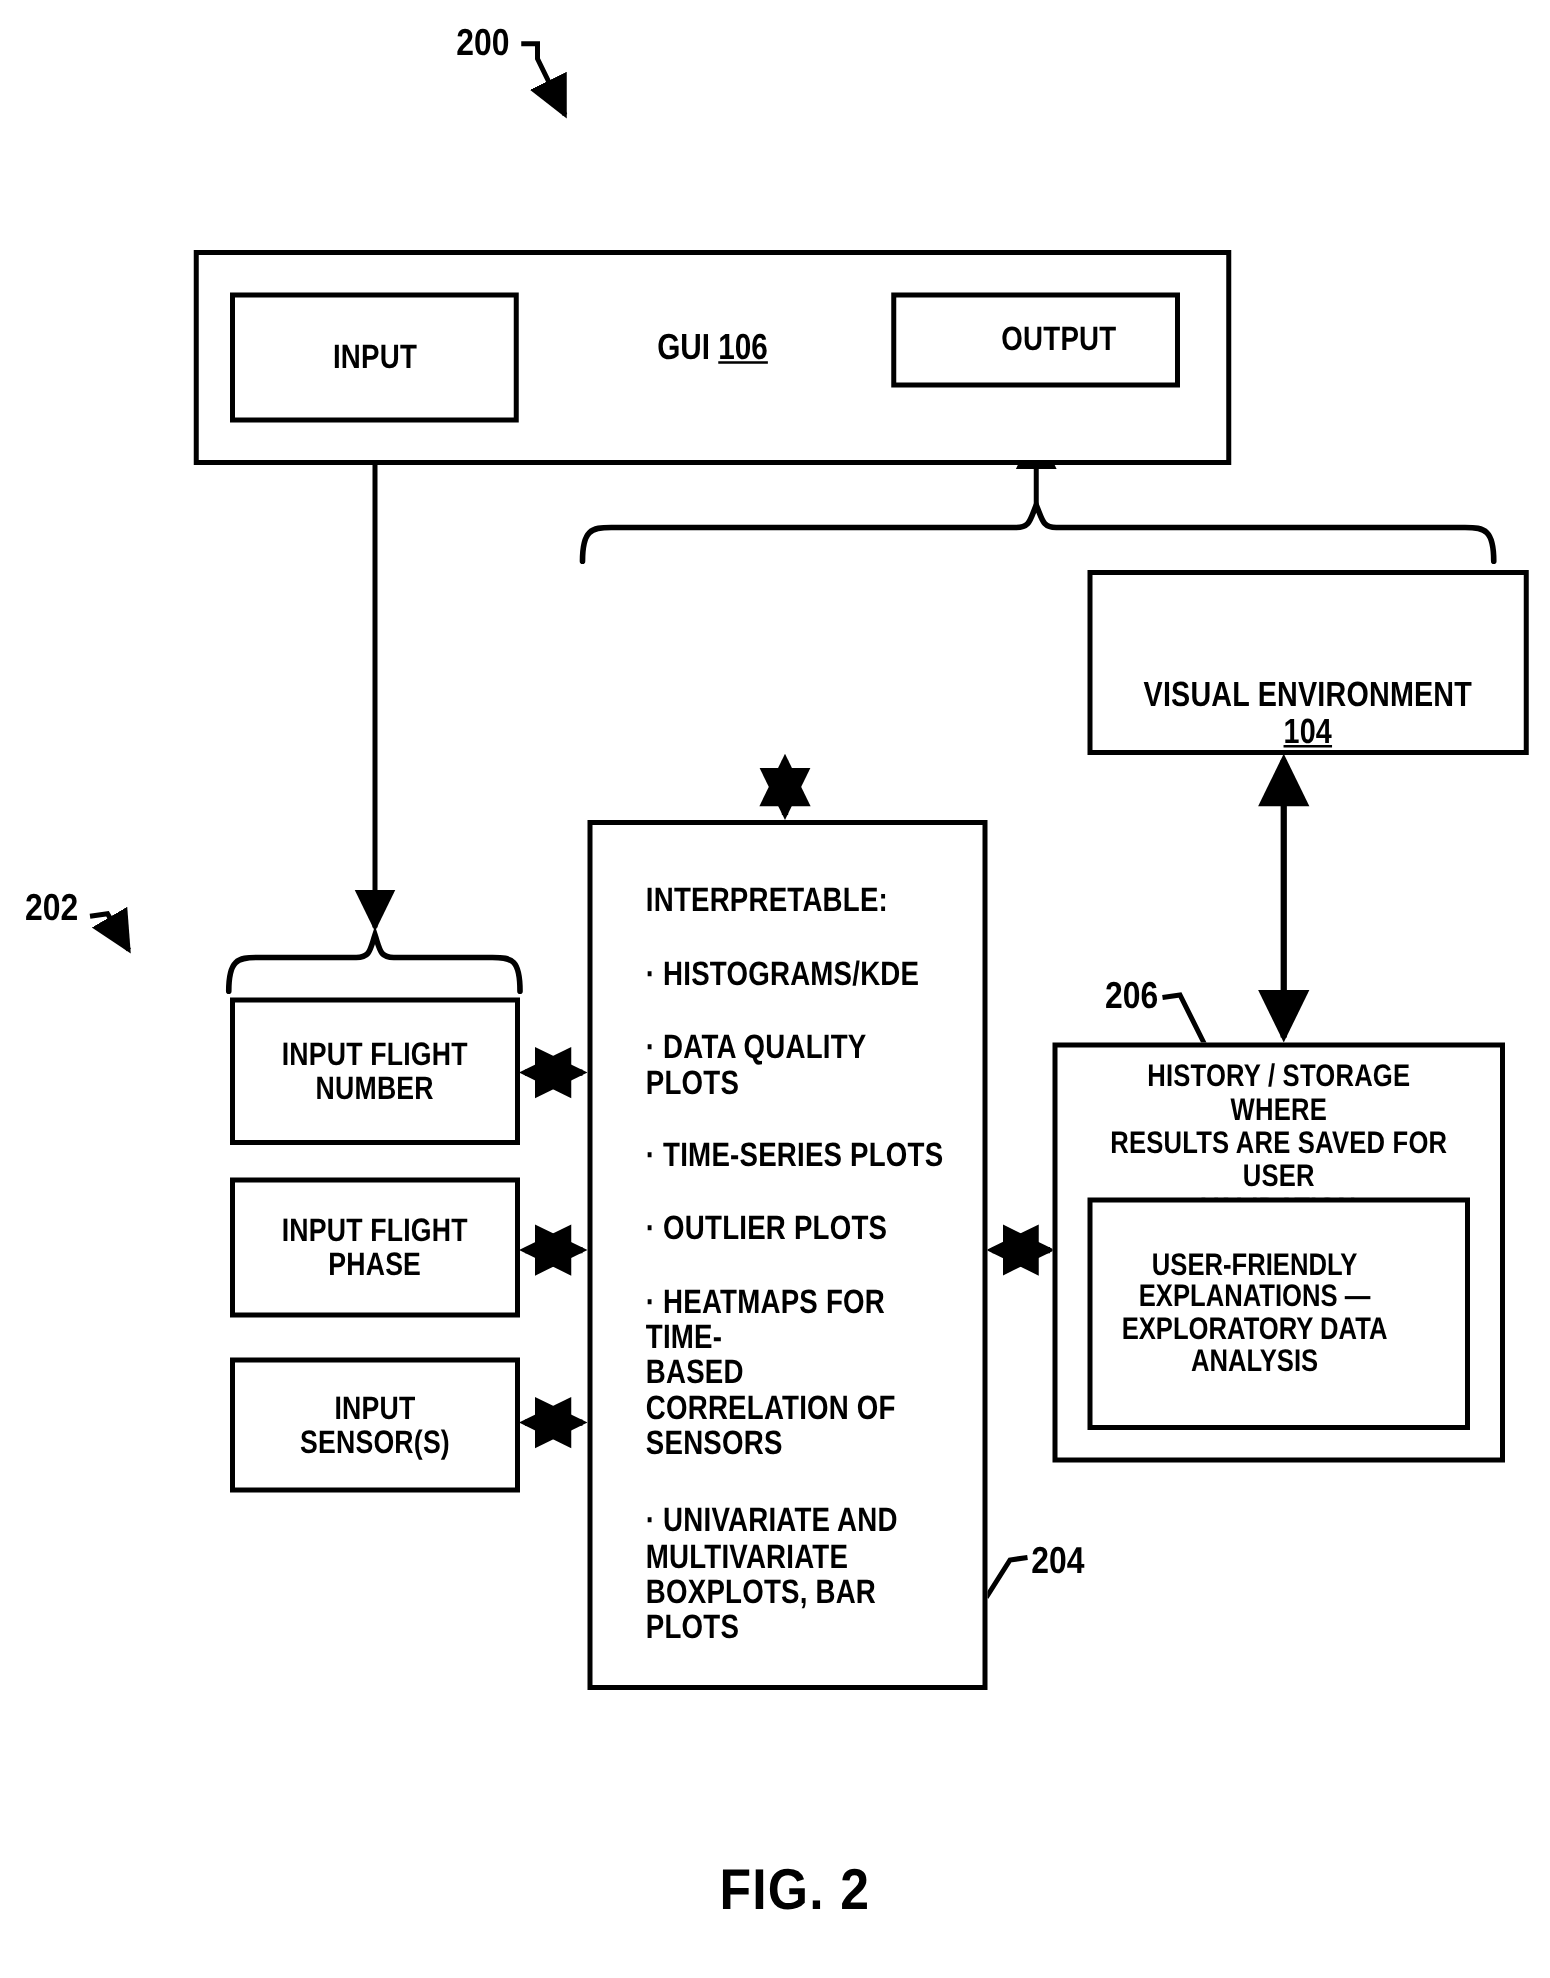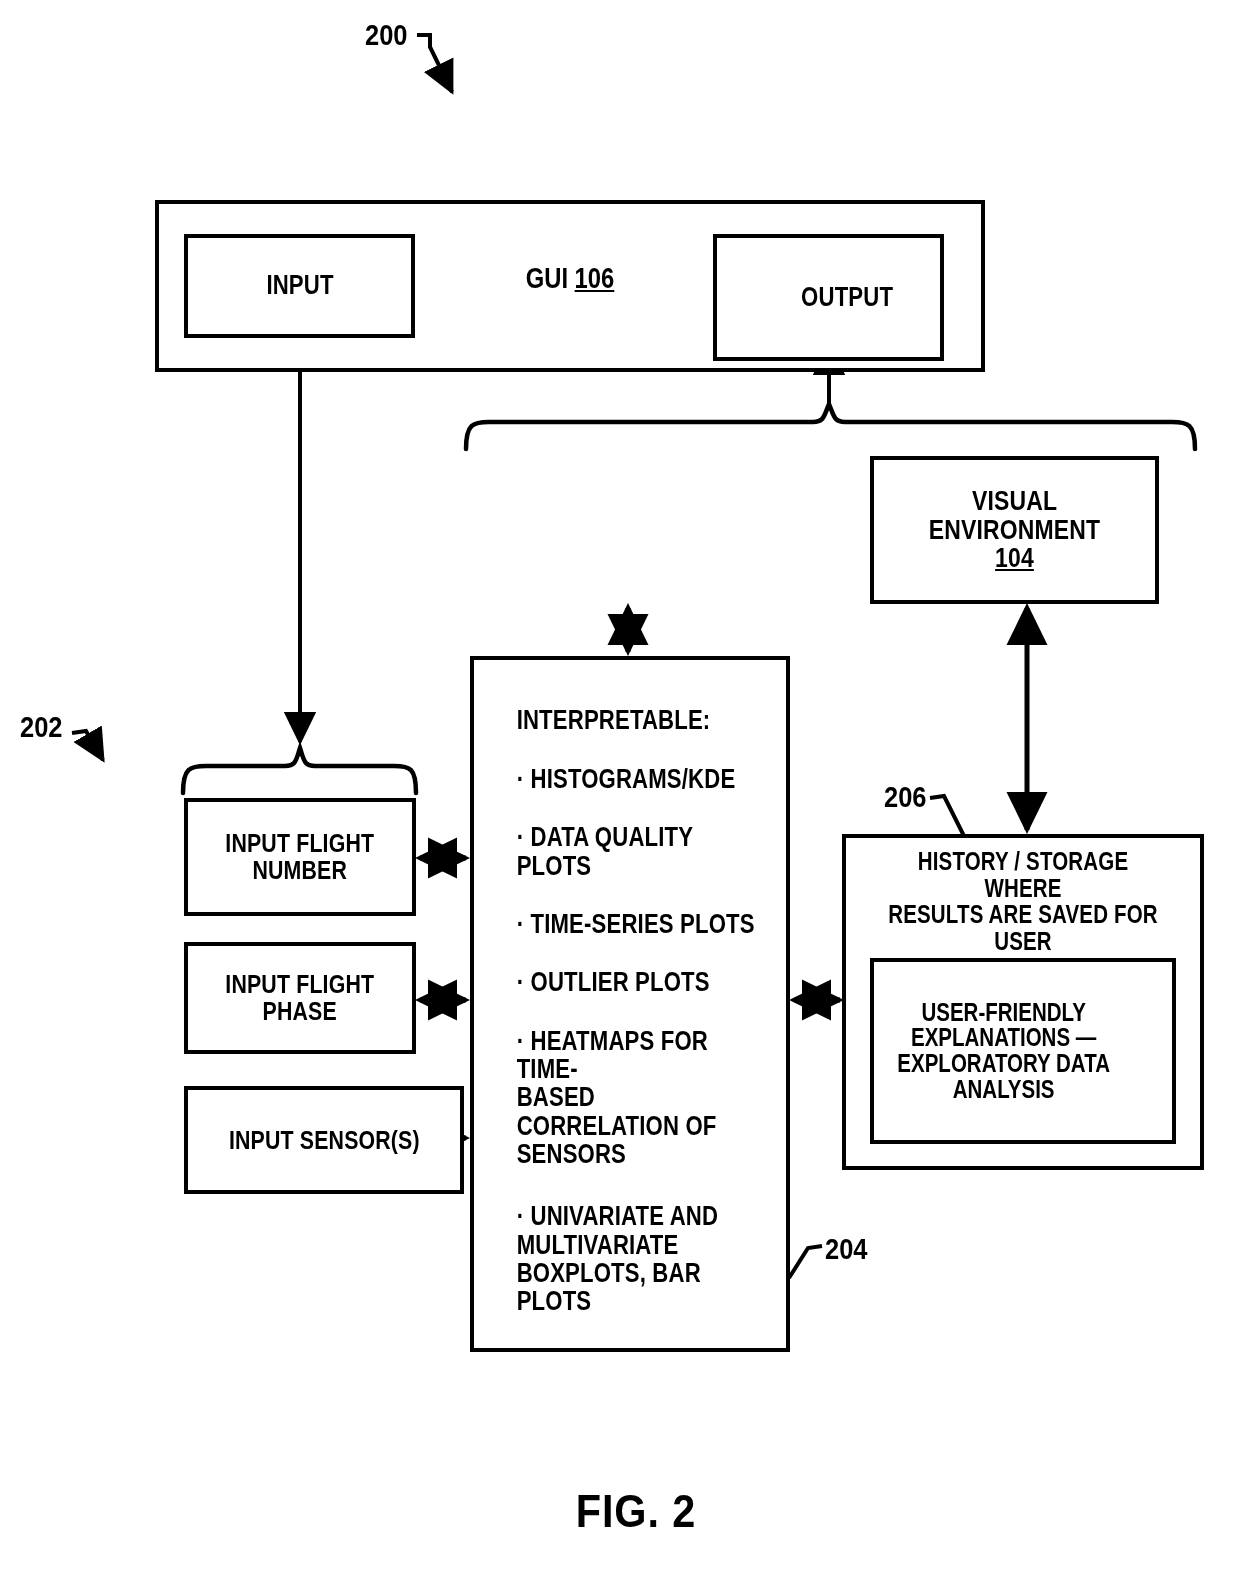--- a/index.html
+++ b/index.html
@@ -51,40 +51,40 @@
     font-size: 30px;
     color: #000;
     transform: scaleX(0.85);
     transform-origin: left center;
   }
   .u { text-decoration: underline; text-underline-offset: 2px; }
 
   
   #gui-outer   { left:155px;  top:200px;  width:830px; height:172px; }
   #input-box   { left:184px;  top:234px;  width:231px; height:104px; font-size:27px;text-align:right; }
-  #output-box  { left:713px;  top:234px;  width:231px; height:127px; font-size:27px;padding-left:38px; }
+  #output-box  { left:713px;  top:234px;  width:231px; height:76px; font-size:27px;padding-left:38px; }
   #gui-label   { position:absolute; left:470px; top:262px; width:200px;
                  text-align:center; font-size:29px; font-weight:bold; color:#000;
                  font-family:"Liberation Sans", sans-serif; }
   #gui-label .lbl { display:inline-block; }
 
   #eda-box     { left:470px;  top:456px;  width:317px; height:148px; font-size:29px; }
-  #ve-box      { left:870px;  top:456px;  width:289px; height:148px; font-size:28px; }
+  #ve-box      { left:870px;  top:456px;  width:353px; height:148px; font-size:28px;align-items:flex-end; }
 
   #interp-box  { left:470px;  top:656px;  width:320px; height:696px;
                  align-items: center; justify-content: flex-start; }
   #interp-inner{ padding:45px 0 0 16px; text-align:left; }
   #interp-inner .head { font-size:27px; font-weight:bold; margin-bottom:30px; }
   #interp-inner .li { font-size:27px; font-weight:bold; margin-bottom:30px;
                       line-height:1.05; }
   #interp-inner .li.tight { margin-bottom:34px; }
 
   #in1 { left:184px; top:798px;  width:232px; height:118px; font-size:26px; }
   #in2 { left:184px; top:942px;  width:232px; height:112px; font-size:26px; }
-  #in3 { left:184px; top:1086px; width:280px; height:108px; font-size:26px; }
+  #in3 { left:184px; top:1086px; width:232px; height:108px; font-size:26px; }
 
   #hist-box   { left:842px;  top:834px;  width:362px; height:336px;
                 align-items:flex-start; justify-content:center; }
   #hist-inner { width:100%; padding-top:10px; text-align:center; }
   #hist-title { font-size:25px; font-weight:bold; line-height:1.06; }
   #uf-box     { position:absolute; left:870px; top:958px; width:306px; height:186px;
                 box-sizing:border-box; border:4px solid #000; background:#fff;
                 display:flex; align-items:center; 
                 text-align:center; font-size:25px; font-weight:bold; color:#000; }
 

